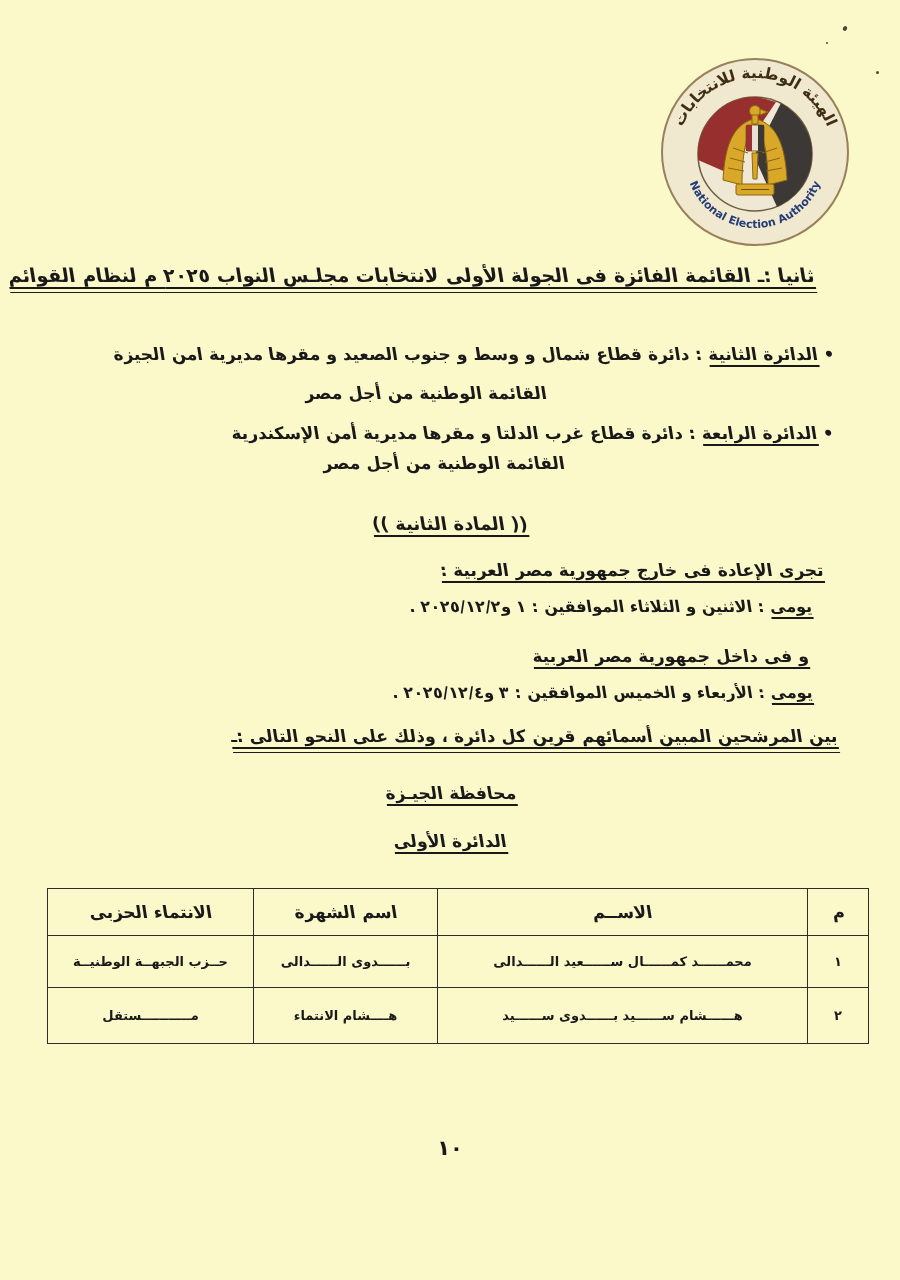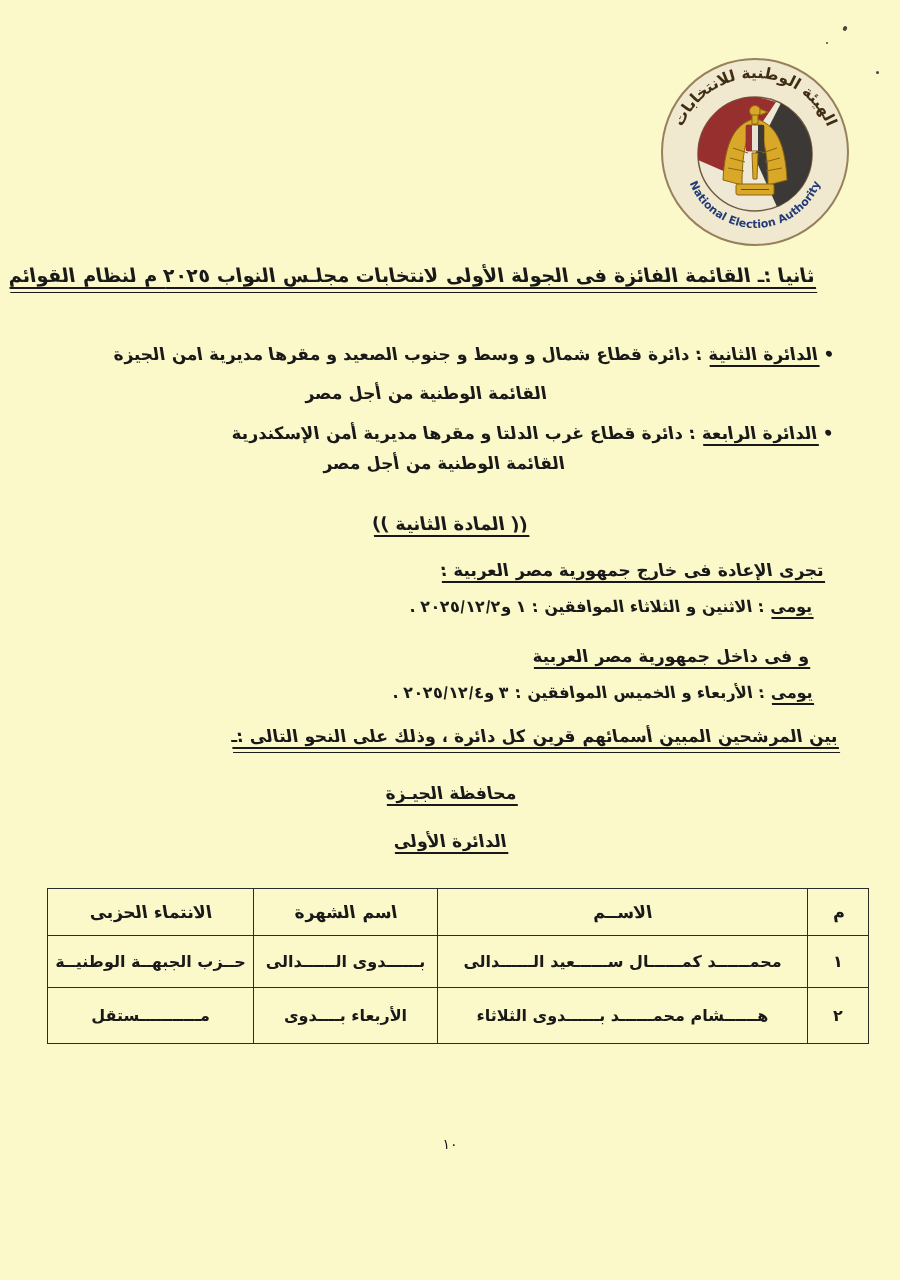--- a/index.html
+++ b/index.html
@@ -20,24 +20,24 @@
   .speck{position:absolute; background:#4a443c; border-radius:50%;}
   table.roster{
     position:absolute; left:47px; top:888px; width:821px;
     border-collapse:collapse; direction:rtl; table-layout:fixed;
   }
   table.roster th, table.roster td{
     border:1.6px solid #2c2c28; text-align:center; vertical-align:middle;
     font-weight:bold; padding:0 6px; overflow:hidden;
   }
   table.roster th{height:46px; font-size:17px;}
-  table.roster td{font-size:16px;}
+  table.roster td{font-size:13px;}
   tr.r1 td{height:51px;}
   tr.r2 td{height:55px;}
-  .pgnum{font-size:14px; font-weight:normal;}
+  .pgnum{font-size:21px; font-weight:bold;}
 </style>
 </head>
 <body>
 
 <div class="page">
 
   <div class="speck" style="left:843px; top:26px; width:4px; height:5px; transform:rotate(35deg);"></div>
   <div class="speck" style="left:826px; top:42px; width:2px; height:2px;"></div>
   <div class="speck" style="left:876px; top:71px; width:3px; height:3px;"></div>
 
@@ -154,22 +154,22 @@
       <th><span class="skew">الانتماء الحزبى</span></th>
     </tr>
     <tr class="r1">
       <td>١</td>
       <td class="ar">محمــــــد كمــــــال ســــــعيد الــــــدالى</td>
       <td class="ar">بــــــدوى الــــــدالى</td>
       <td class="ar">حــزب الجبهــة الوطنيــة</td>
     </tr>
     <tr class="r2">
       <td>٢</td>
-      <td class="ar">هــــــشام محمــــــد بــــــدوى الثلاثاء</td>
-      <td class="ar">الأربعاء بــــدوى</td>
+      <td class="ar">هــــــشام ســــــيد بــــــدوى ســــــيد</td>
+      <td class="ar">هــــشام الانتماء</td>
       <td class="ar">مـــــــــــستقل</td>
     </tr>
   </tbody>
     </table>
 
   <div class="abs center pgnum" style="top:1136px;">١٠</div>
 
 </div>
 
 </body></html>

